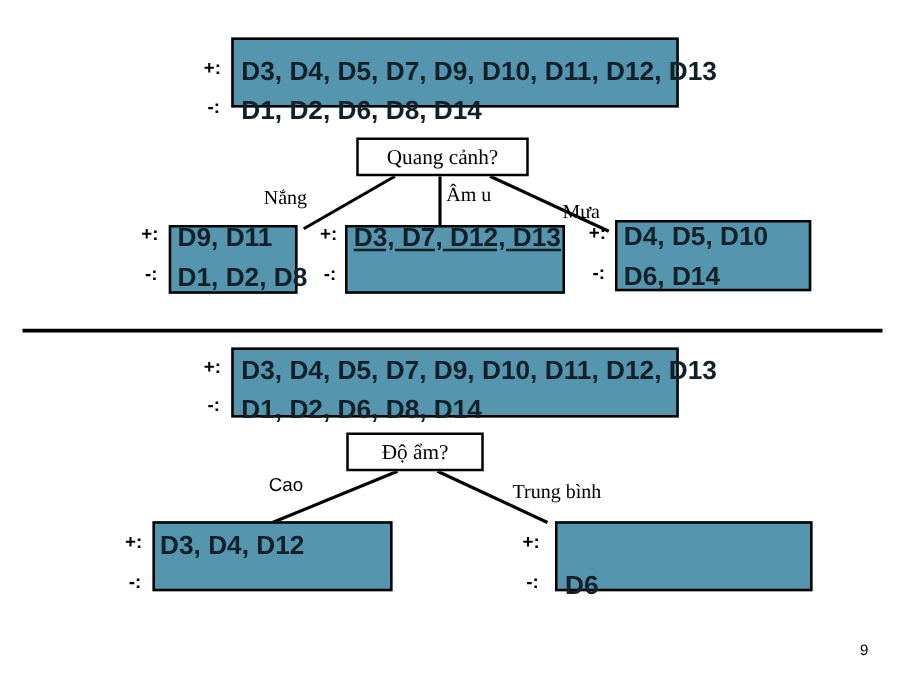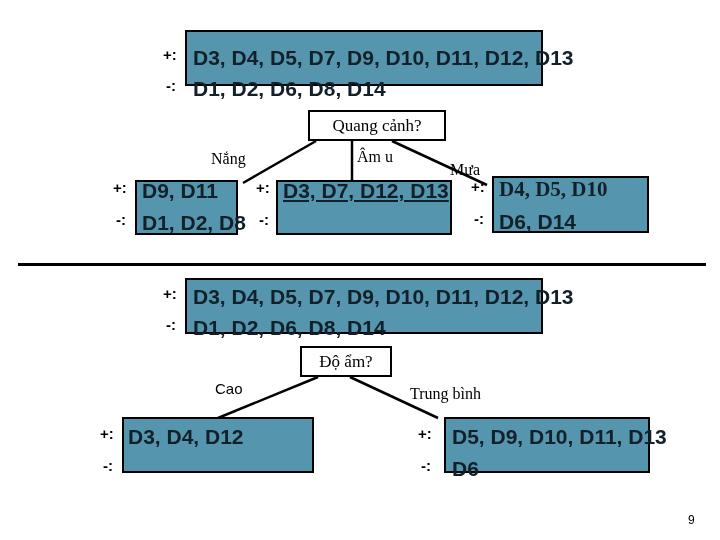--- a/index.html
+++ b/index.html
@@ -55,21 +55,20 @@
     background: #ffffff;
     border: 2px solid #000000;
     box-sizing: border-box;
     display: flex;
     align-items: center;
     justify-content: center;
     font-family: "Liberation Serif", serif;
     font-size: 17px;
     color: #000000;
     white-space: nowrap;
-    margin-left: 23px;
   }
 
   
   .edgelabel {
     position: absolute;
     font-family: "Liberation Serif", serif;
     font-size: 16px;
     color: #000000;
     white-space: nowrap;
     background: transparent;
@@ -136,43 +135,42 @@
   <div class="items" style="left:142px; top:212px;">D1, D2, D8</div>
 
   <div class="databox" style="left:276px; top:180px; width:176px; height:55px;"></div>
   <div class="sign" style="left:256px; top:180px;">+:</div>
   <div class="items" style="left:283px; top:180px;text-decoration:underline;">D3, D7, D12, D13</div>
   <div class="sign" style="left:259px; top:212px;">-:</div>
   <div class="items" style="left:283px; top:212px;"></div>
 
   <div class="databox" style="left:492px; top:176px; width:157px; height:57px;"></div>
   <div class="sign" style="left:471px; top:179px;">+:</div>
-  <div class="items" style="left:499px; top:179px;font-family:Liberation Serif, serif;">D4, D5, D10</div>
+  <div class="items" style="left:499px; top:179px;">D4, D5, D10</div>
   <div class="sign" style="left:474px; top:211px;">-:</div>
   <div class="items" style="left:499px; top:211px;">D6, D14</div>
 
   <div class="divider" style="left:18px; top:263px; width:688px; height:3px;"></div>
 
   <div class="databox" style="left:185px; top:278px; width:358px; height:56px;"></div>
   <div class="sign" style="left:163px; top:286px;">+:</div>
   <div class="items" style="left:193px; top:286px;">D3, D4, D5, D7, D9, D10, D11, D12, D13</div>
   <div class="sign" style="left:166px; top:317px;">-:</div>
   <div class="items" style="left:193px; top:317px;">D1, D2, D6, D8, D14</div>
 
-  <div class="decision" style="left:277px; top:346px; width:92px; height:31px;text-align:right;">Độ ẩm?</div>
+  <div class="decision" style="left:277px; top:346px; width:110px; height:31px;text-align:right;">Độ ẩm?</div>
 
   <div class="edgelabel sans" style="left:215px; top:380px;">Cao</div>
   <div class="edgelabel" style="left:410px; top:385px;">Trung bình</div>
 
   <div class="databox" style="left:122px; top:417px; width:192px; height:56px;"></div>
   <div class="sign" style="left:100px; top:426px;">+:</div>
   <div class="items" style="left:128px; top:426px;">D3, D4, D12</div>
   <div class="sign" style="left:103px; top:458px;">-:</div>
 
   <div class="databox" style="left:444px; top:417px; width:206px; height:56px;"></div>
   <div class="sign" style="left:418px; top:426px;">+:</div>
-  <div class="items" style="left:452px; top:426px;">D5, D9, D10, D11, D13</div>
   <div class="sign" style="left:421px; top:458px;">-:</div>
   <div class="items" style="left:452px; top:458px;">D6</div>
 
   <div class="pagenum" style="left:688px; top:513px;">9</div>
 
 </div>
 
 </body></html>

